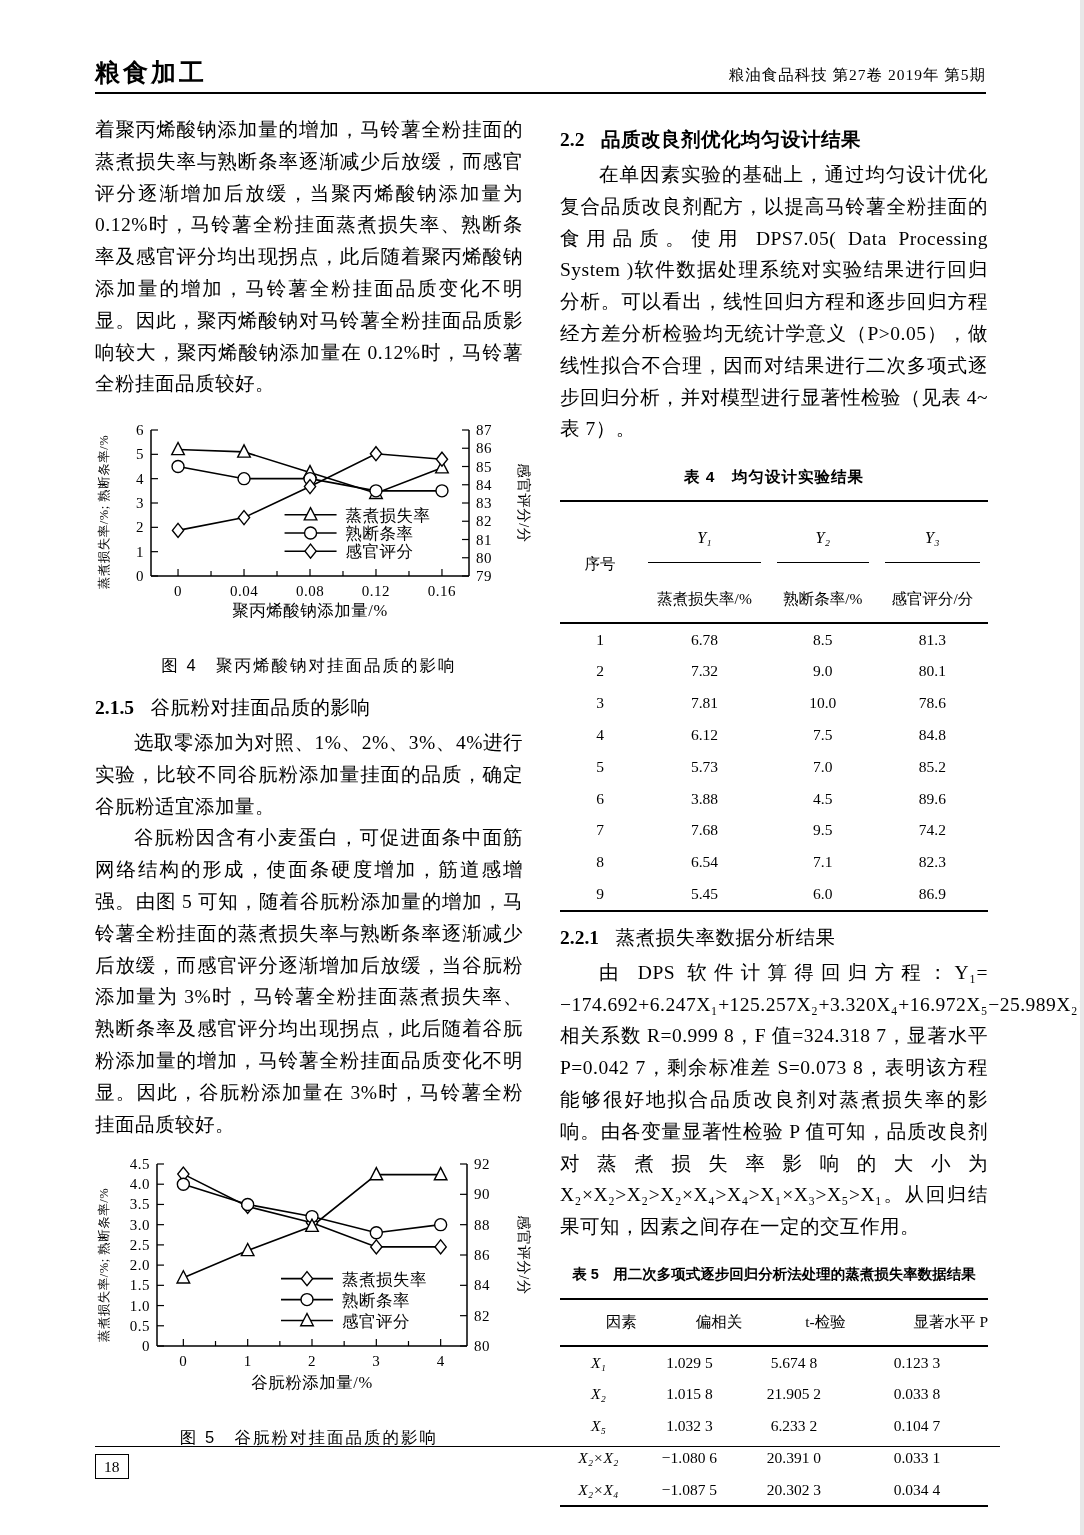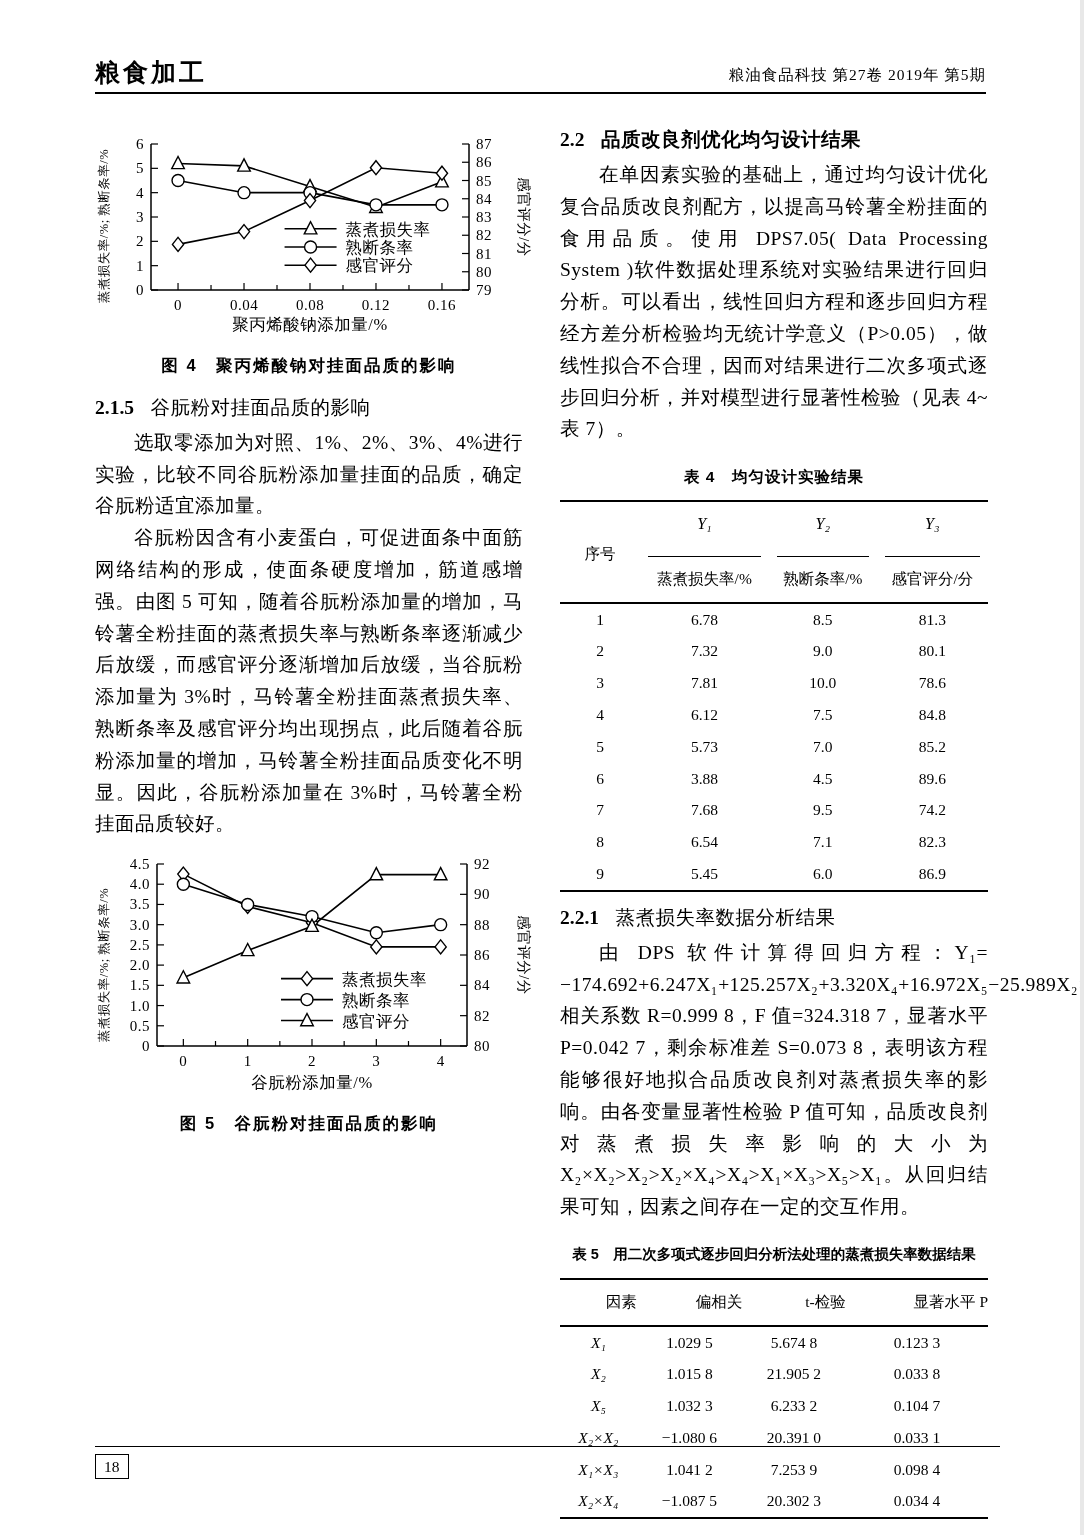--- a/index.html
+++ b/index.html
@@ -14,30 +14,30 @@
   .col{width:428px;font-size:19.5px;line-height:31.8px;text-align:justify;letter-spacing:0.5px;}
   p{margin:0;text-indent:2em;}
   p.noindent{text-indent:0;}
   h2,h3{font-size:19.5px;margin:10px 0 4px;line-height:31px;}
   h2{font-weight:bold;}
   h3{font-weight:normal;}
   h3 .hnum{font-weight:bold;}
   .hnum{margin-right:0.85em;letter-spacing:0;}
   figure{margin:22px 0 8px;text-align:center;}
   svg{overflow:visible;display:block;margin:0 auto;}
-  figcaption{font-family:"Liberation Sans",sans-serif;font-weight:bold;font-size:16.5px;
-             margin-top:14px;letter-spacing:2px;}
+  figcaption{font-family:"Liberation Sans",sans-serif;font-weight:normal;font-size:16.5px;
+             margin-top:28px;letter-spacing:2px;}
   .table-title{font-family:"Liberation Sans",sans-serif;font-weight:bold;font-size:15.5px;
                text-align:center;margin:16px 0 7px;letter-spacing:1px;}
   .table-title.small{font-size:14.5px;white-space:nowrap;letter-spacing:0;}
   table{border-collapse:collapse;width:100%;font-size:15.5px;letter-spacing:0;}
   th,td{font-weight:normal;text-align:center;padding:0;}
   #table4,#table5{border-top:2.5px solid #000;border-bottom:2.5px solid #000;}
   #table4 .grp-row th{padding-top:5px;}
-  .spanner{border-bottom:1.5px solid #000;margin:1px 8px;padding-bottom:16px;font-size:16px;}
+  .spanner{border-bottom:1.5px solid #000;margin:15px 8px;padding-bottom:8px;font-size:16px;}
   .spanner i{font-family:"Liberation Serif",serif;}
   #table4 .sub-row th{border-bottom:2.5px solid #000;padding:5px 0 7px;}
   #table4 th.corner{border-bottom:2.5px solid #000;}
   #table4 tbody td{height:26px;}
   #table5 thead th{border-bottom:2px solid #000;padding:6px 0 7px;text-align:right;}
   #table5 tbody td{height:26px;}
   #table5 tbody td:first-child{font-style:italic;}
   .footer{position:absolute;left:95px;right:80px;top:1446px;border-top:1.5px solid #000;}
   .pagenum{display:inline-block;border:1.5px solid #000;padding:0 8px;font-size:15.5px;
            line-height:23px;margin-top:7px;}
@@ -49,20 +49,21 @@
   <div class="content">
     <div class="header-row">
       <span class="brand">粮食加工</span>
       <span class="journal">粮油食品科技 第27卷 2019年 第5期</span>
     </div>
     <div class="header-rule"></div>
 
     <div class="columns">
 
       <div class="col">
+        <p class="noindent">着聚丙烯酸钠添加量的增加，马铃薯全粉挂面的蒸煮损失率与熟断条率逐渐减少后放缓，而感官评分逐渐增加后放缓，当聚丙烯酸钠添加量为0.12%时，马铃薯全粉挂面蒸煮损失率、熟断条率及感官评分均出现拐点，此后随着聚丙烯酸钠添加量的增加，马铃薯全粉挂面品质变化不明显。因此，聚丙烯酸钠对马铃薯全粉挂面品质影响较大，聚丙烯酸钠添加量在 0.12%时，马铃薯全粉挂面品质较好。</p>
 
         <figure>
           <svg id="chart4" width="428" height="200" viewBox="0 0 428 200">
               <line x1="56" y1="8" x2="56" y2="154" stroke="#000" stroke-width="1.5"></line>
               <line x1="56" y1="154" x2="374" y2="154" stroke="#000" stroke-width="1.5"></line>
               <line x1="374" y1="8" x2="374" y2="154" stroke="#000" stroke-width="1.5"></line>
               <line x1="83.03" y1="154" x2="83.03" y2="147" stroke="#000" stroke-width="1.2"></line>
               <text x="83.03" y="174" text-anchor="middle" font-size="15" font-family="&quot;Liberation Serif&quot;,serif" fill="#000">0</text>
               <line x1="116.0225" y1="154" x2="116.0225" y2="149" stroke="#000" stroke-width="1.2"></line>
               <line x1="149.015" y1="154" x2="149.015" y2="147" stroke="#000" stroke-width="1.2"></line>
@@ -363,26 +364,20 @@
                 <td>6.233 2</td>
                 <td>0.104 7</td>
               </tr>
               <tr>
                 <td>X₂×X₂</td>
                 <td>−1.080 6</td>
                 <td>20.391 0</td>
                 <td>0.033 1</td>
               </tr>
               <tr>
-                <td>X₁×X₃</td>
-                <td>1.041 2</td>
-                <td>7.253 9</td>
-                <td>0.098 4</td>
-              </tr>
-              <tr>
                 <td>X₂×X₄</td>
                 <td>−1.087 5</td>
                 <td>20.302 3</td>
                 <td>0.034 4</td>
               </tr>
             </tbody>
         </table>
 
       </div>
     </div>

